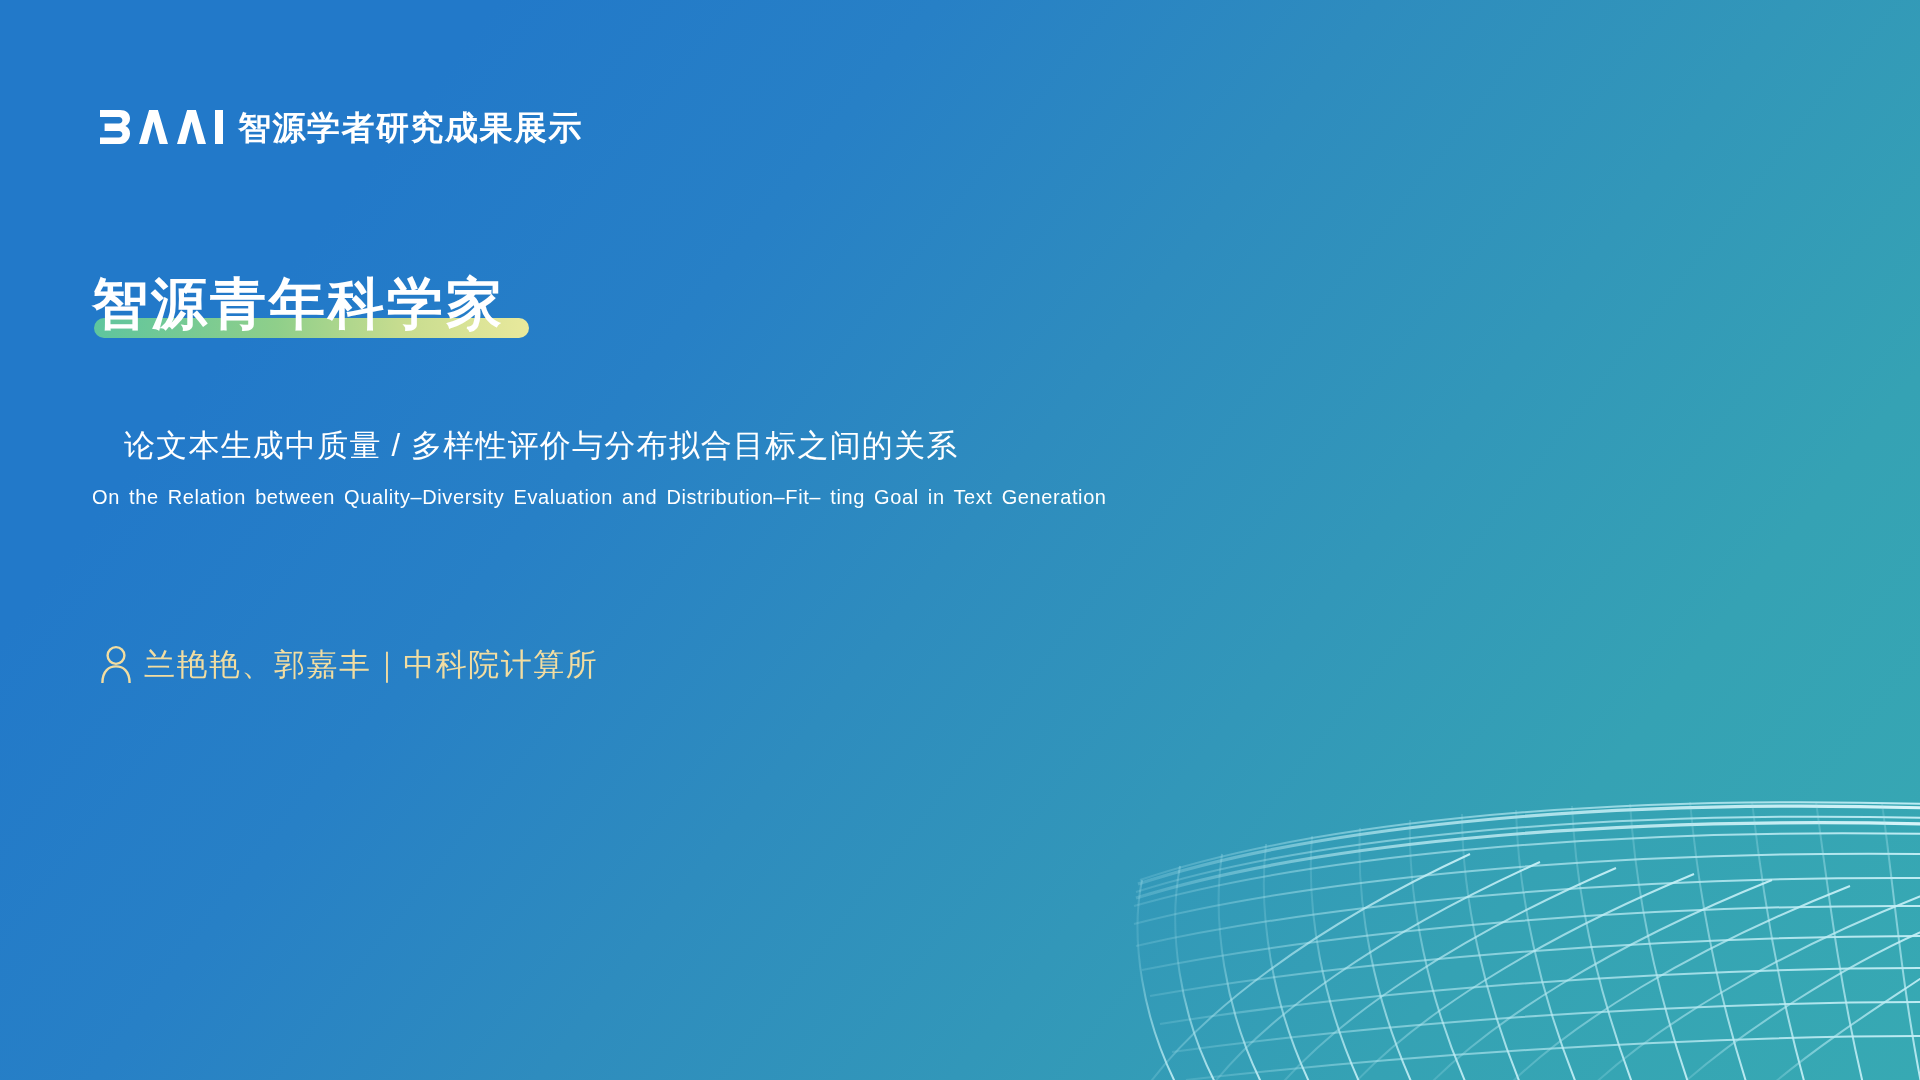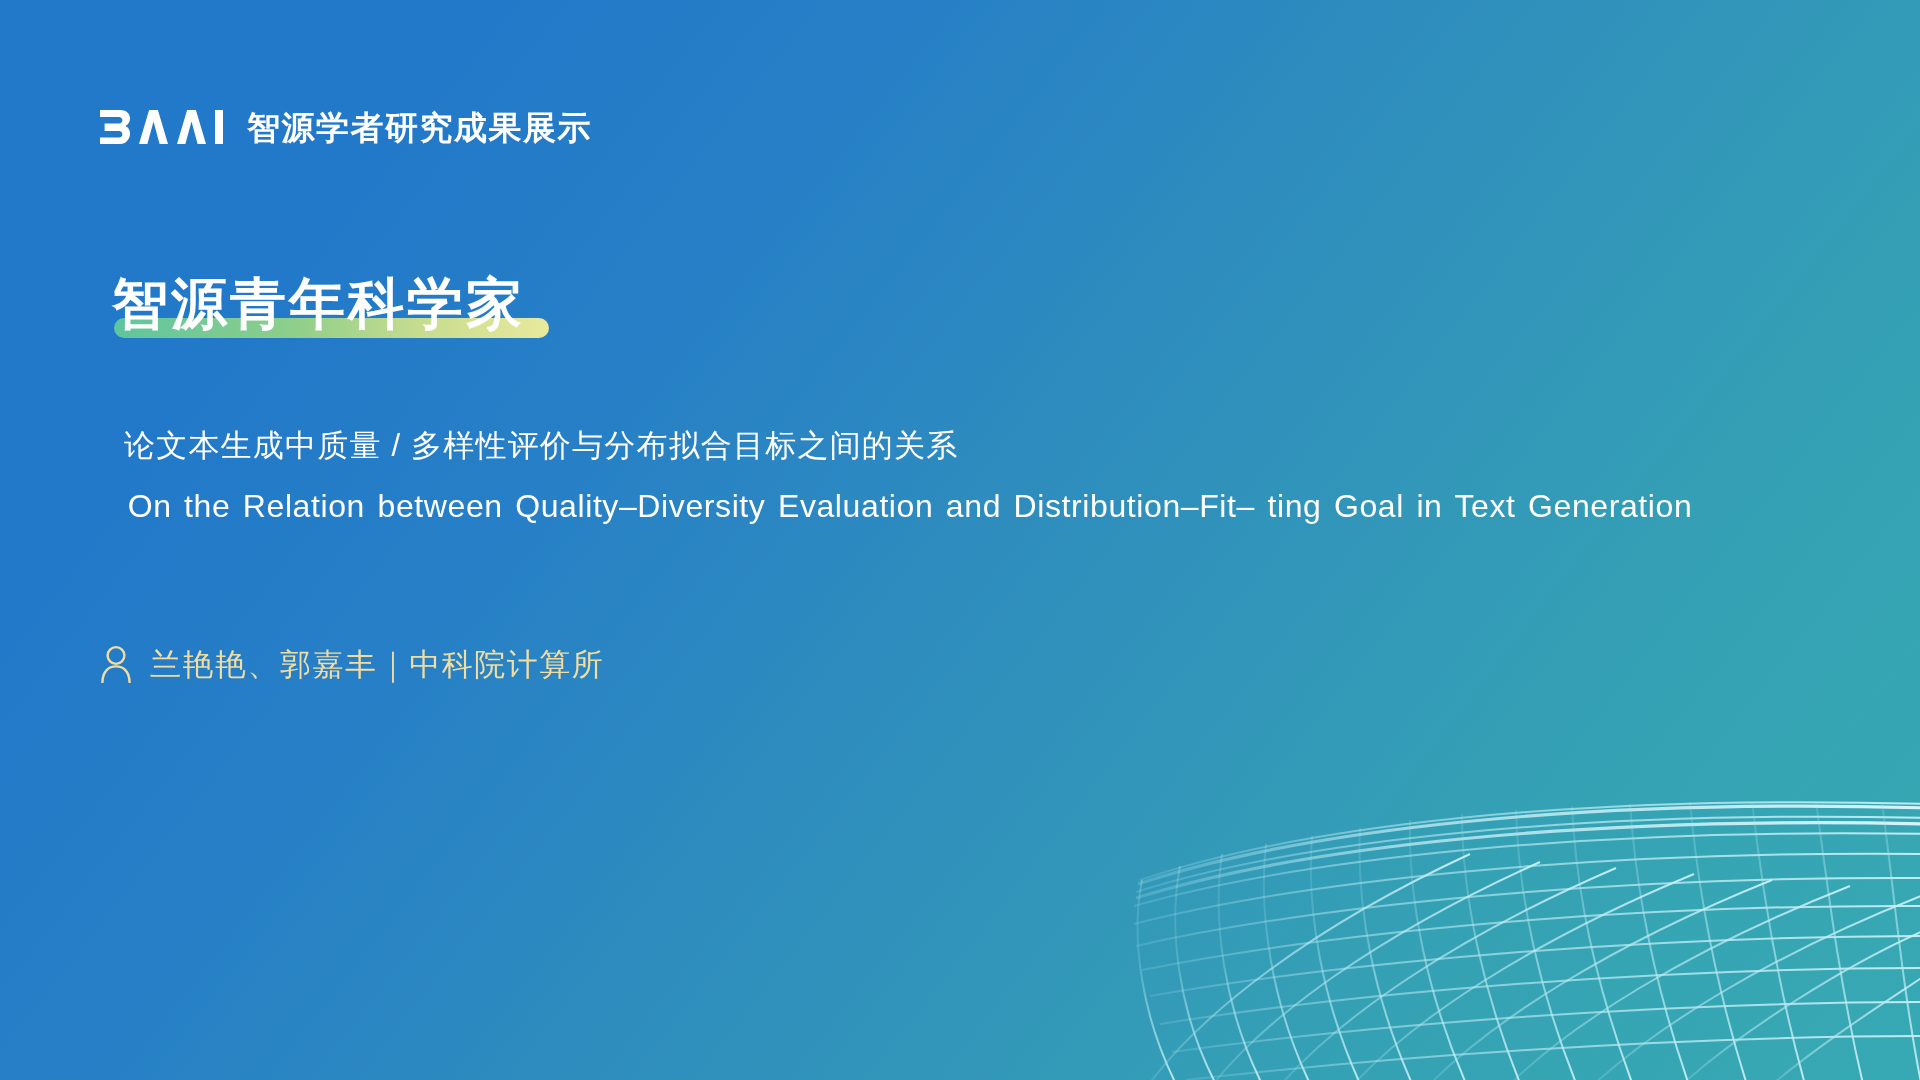--- a/index.html
+++ b/index.html
@@ -29,40 +29,40 @@
     right:-10px; bottom:-8px;
     width:880px; height:300px;
     pointer-events:none;
   }
   #mesh svg { display:block; width:100%; height:100%; }
 
   
   #brand-row {
     position:absolute;
     left:100px; top:110px;
-    display:flex; align-items:flex-end; gap:24px;
+    display:flex; align-items:flex-end; gap:15px;
   }
   #logo-mark {
     display:flex; align-items:flex-end; gap:9px;
     height:34px;
   }
   .logo-glyph { display:block; }
   #brand-text {
     color:#ffffff;
     font-size:33px;
     font-weight:bold;
     letter-spacing:1.5px;
     line-height:1;
     white-space:nowrap;
   }
 
   
   #award-heading {
     position:absolute;
-    left:112px; top:272px;
+    left:92px; top:272px;
     display:inline-block;
   }
   #award-heading-text {
     position:relative;
     z-index:2;
     display:block;
     color:#ffffff;
     font-size:56px;
     font-weight:bold;
     letter-spacing:3px;
@@ -85,36 +85,35 @@
     color:#ffffff;
     font-size:31px;
     font-weight:500;
     letter-spacing:1.2px;
     line-height:1.35;
     white-space:nowrap;
     margin-left:24px;
   }
   #paper-title-en {
     position:absolute;
-    left:100px; top:482px;
+    left:92px; top:482px;
     width:1620px;
     color:#ffffff;
-    font-size:32px;
+    font-size:20px;
     font-weight:400;
     letter-spacing:0.6px;
     line-height:1.55;
     word-spacing:3px;
-    text-align:center;
   }
 
   
   #author-row {
     position:absolute;
     left:100px; top:645px;
-    display:flex; align-items:center; gap:18px;
+    display:flex; align-items:center; gap:12px;
   }
   #person-icon { display:block; }
   #author-text {
     color:#f2dda1;
     font-size:31px;
     font-weight:500;
     letter-spacing:1.5px;
     line-height:1;
     white-space:nowrap;
   }

